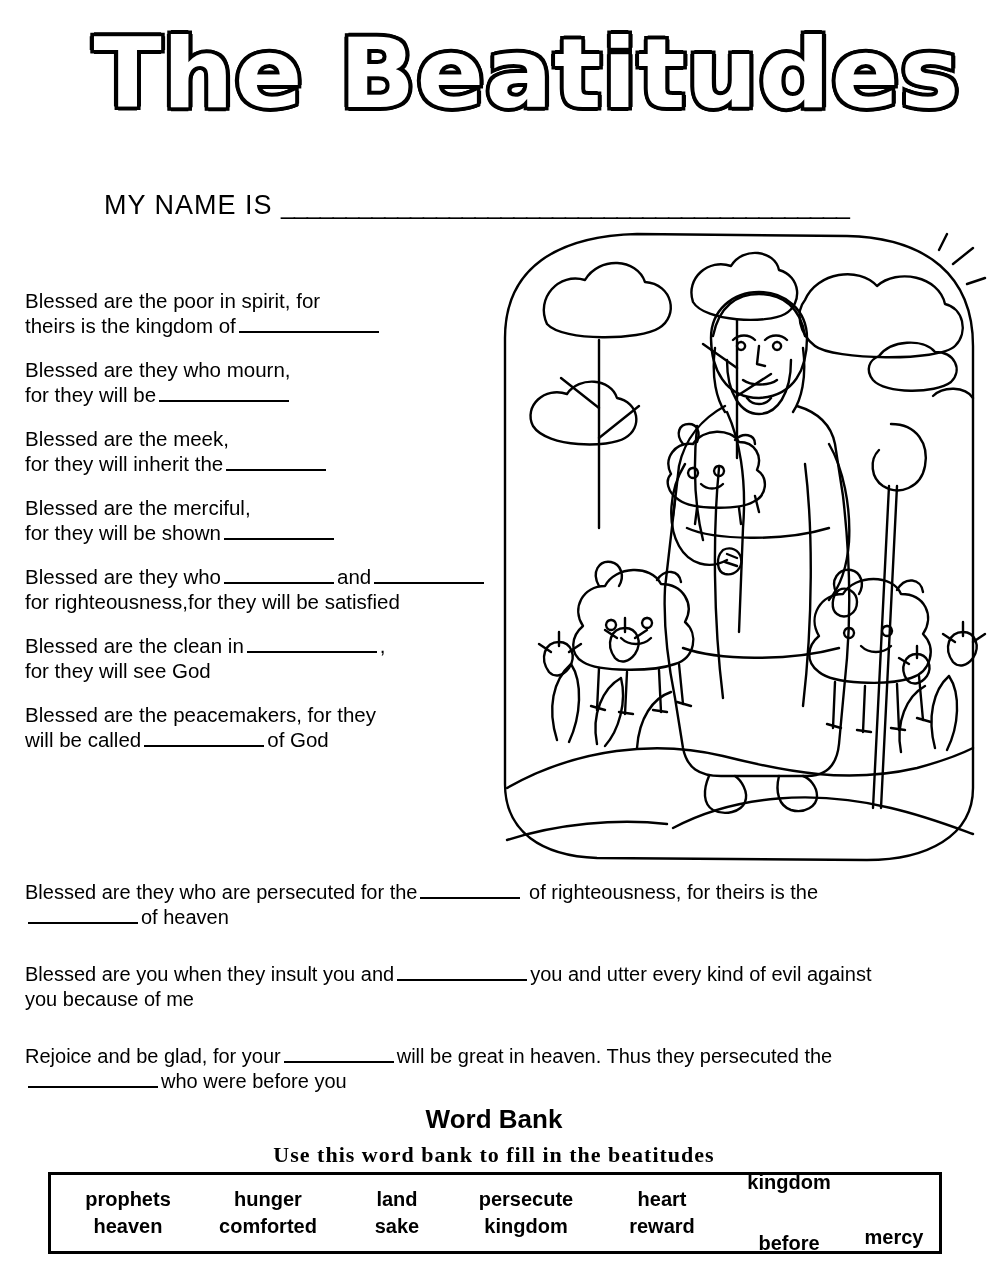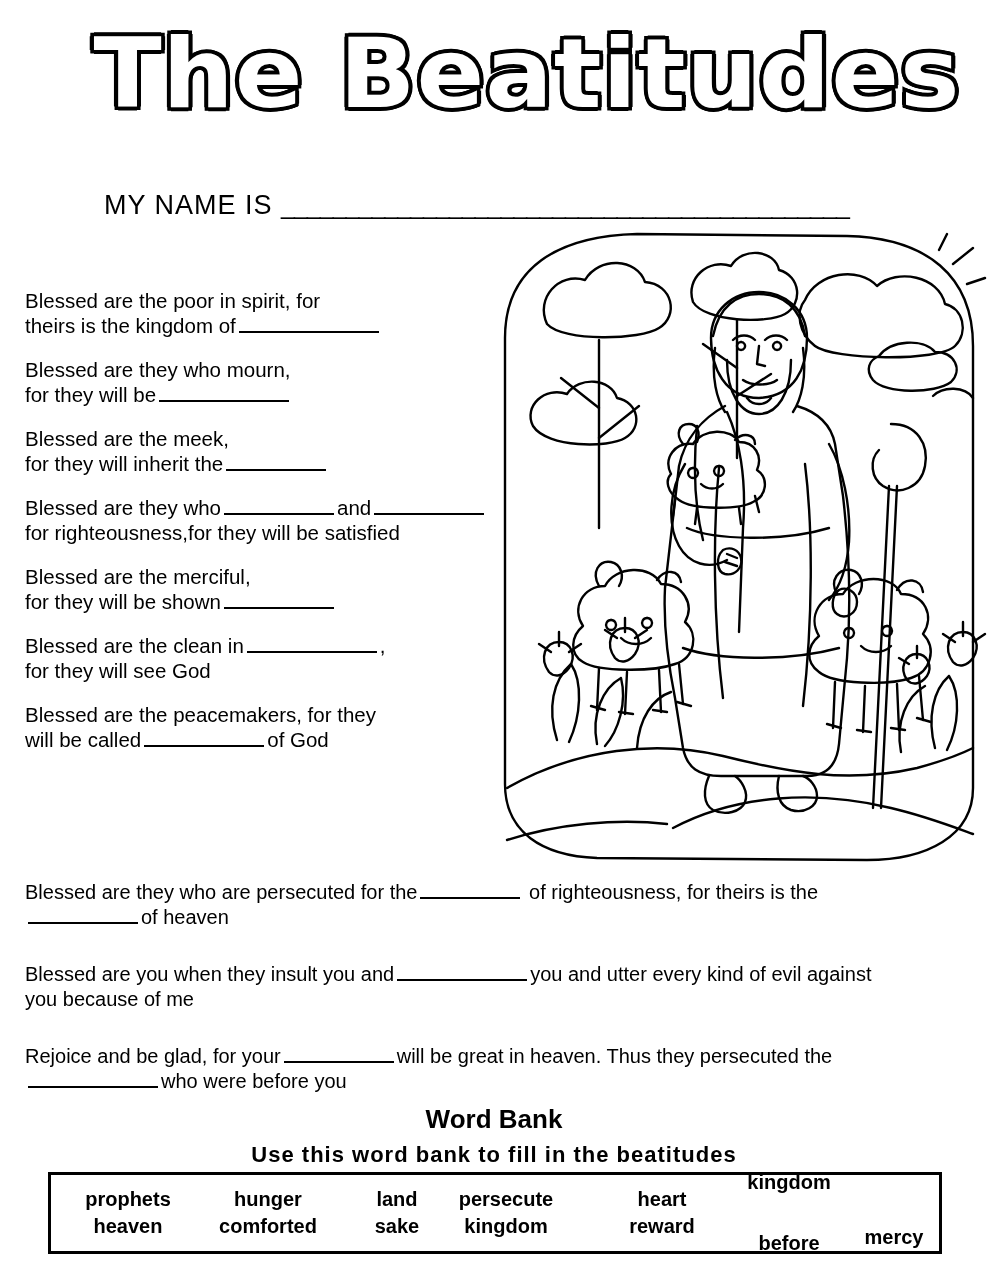--- a/index.html
+++ b/index.html
@@ -78,21 +78,21 @@
 
   
   .wb-title{
     position:absolute;top:1104px;left:0;width:988px;text-align:center;
     font-size:26px;font-weight:bold;
     font-family:"Liberation Sans", sans-serif;
   }
   .wb-sub{
     position:absolute;top:1142px;left:0;width:988px;text-align:center;
     font-size:22px;font-weight:bold;letter-spacing:1px;
-    font-family:Liberation Sans, sans-serif;
+    font-family:Liberation Serif, serif;
   }
   .wb-box{
     position:absolute;left:48px;top:1172px;width:888px;height:76px;
     border:3px solid #000;
   }
   .wb-grid{
     position:relative;width:100%;height:100%;
   }
   .wb-col{
     position:absolute;top:0;height:100%;
@@ -133,31 +133,31 @@
     </div>
 
     <div class="verse">
       <span class="ln">Blessed are the meek,</span>
       <span class="ln">
         <span>for they will inherit the</span><span class="blank b100"></span>
       </span>
     </div>
 
     <div class="verse">
+      <span class="ln">Blessed are the merciful,</span>
+      <span class="ln">
+        <span>for they will be shown</span><span class="blank b110"></span>
+      </span>
+    </div>
+
+    <div class="verse">
       <span class="ln">
         <span>Blessed are they who</span><span class="blank b110"></span><span>and</span><span class="blank b110"></span>
       </span>
       <span class="ln">for righteousness,for they will be satisfied</span>
-    </div>
-
-    <div class="verse">
-      <span class="ln">Blessed are the merciful,</span>
-      <span class="ln">
-        <span>for they will be shown</span><span class="blank b110"></span>
-      </span>
     </div>
 
     <div class="verse">
       <span class="ln">
         <span>Blessed are the clean in</span><span class="blank b130"></span><span>,</span>
       </span>
       <span class="ln">for they will see God</span>
     </div>
 
     <div class="verse">
@@ -303,21 +303,21 @@
         <span>comforted</span>
       </div>
       <div class="wb-col" style="left:12px;width:130px;">
         <span>prophets</span>
         <span>heaven</span>
       </div>
       <div class="wb-col" style="left:292px;width:108px;">
         <span>land</span>
         <span>sake</span>
       </div>
-      <div class="wb-col" style="left:380px;width:150px;text-align:right;">
+      <div class="wb-col" style="left:400px;width:150px;text-align:right;">
         <span>persecute</span>
         <span>kingdom</span>
       </div>
       <div class="wb-col" style="left:550px;width:122px;">
         <span>heart</span>
         <span>reward</span>
       </div>
       <div class="wb-col" style="left:672px;width:132px;gap:34px;">
         <span>kingdom</span>
         <span>before</span>

